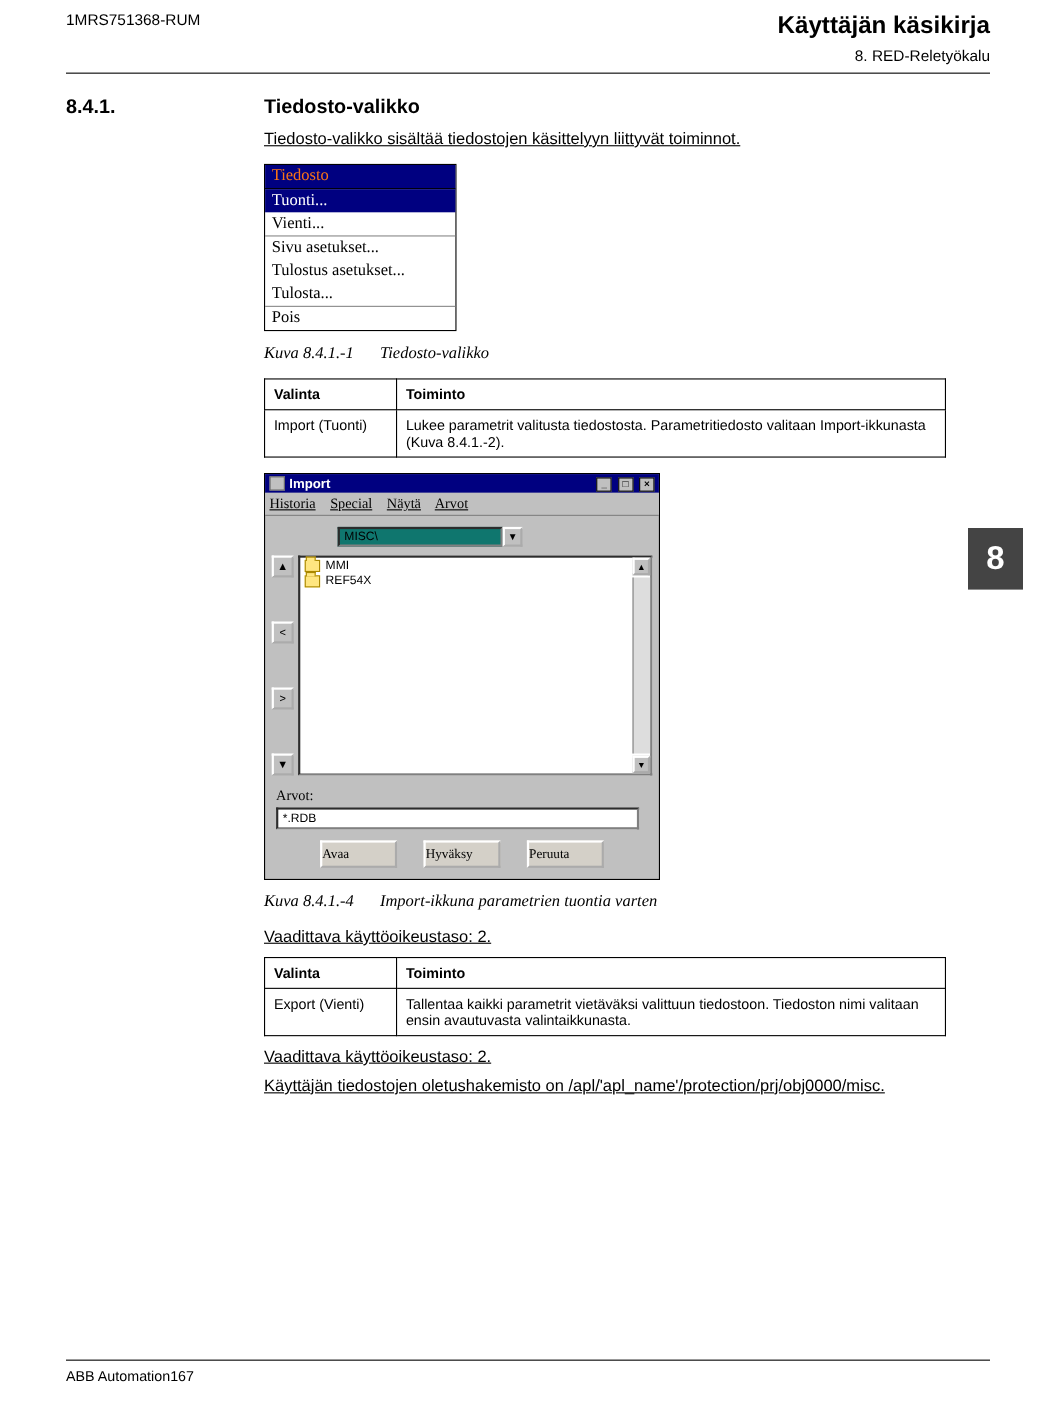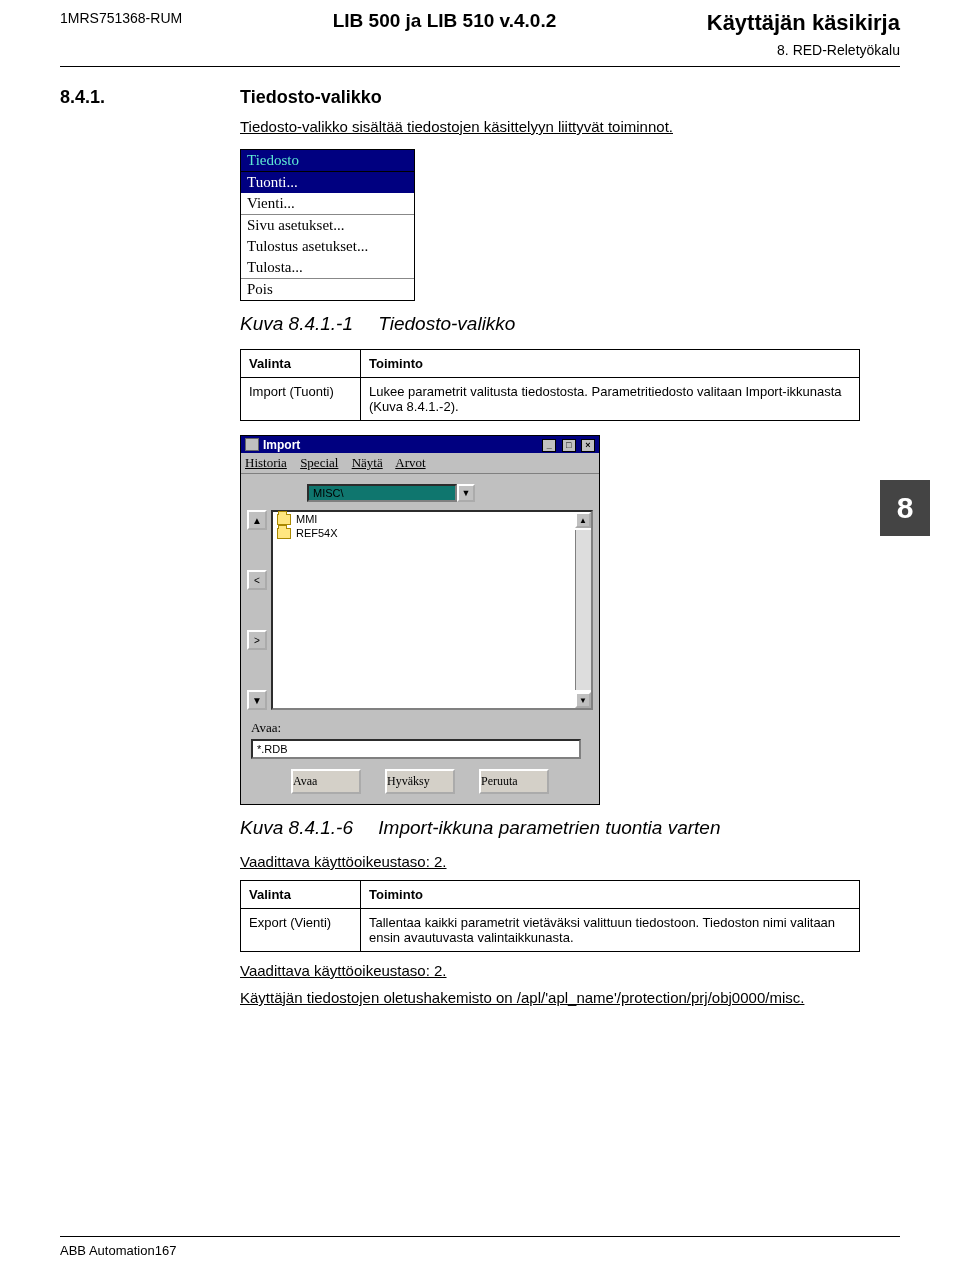--- a/index.html
+++ b/index.html
@@ -36,36 +36,36 @@
   
   .menu-widget {
     border: 1px solid #000;
     width: 175px;
     margin-top: 14px;
     font-family: "Times New Roman", serif;
     font-size: 15px;
   }
   .menu-titlebar {
     background: #000080;
-    color: #5eead4;
+    color: #f97316;
     padding: 2px 6px;
     border-bottom: 1px solid #000;
   }
   .menu-item-highlight {
     background: #000080;
     color: #fff;
     padding: 2px 6px;
   }
   .menu-item { padding: 2px 6px; }
   .menu-divider { border-top: 1px solid #888; margin: 0; }
 
   .caption {
-    font-family: Liberation Sans, sans-serif;
+    font-family: Liberation Serif, serif;
     font-style: italic;
-    font-size: 19px;
+    font-size: 15px;
     margin: 12px 0 14px 0;
   }
   .caption .cap-num { font-style: italic; margin-right: 20px; }
 
   
   table.data-table {
     border-collapse: collapse;
     width: 620px;
     font-size: 13px;
   }
@@ -220,21 +220,20 @@
     padding-top: 6px;
     display: flex; justify-content: flex-start;
     font-size: 13px;
   }
 </style>
 </head>
 <body>
 
 <div class="header-top">
   <div class="doc-id">1MRS751368-RUM</div>
-  <div class="center-title">LIB 500 ja LIB 510 v.4.0.2</div>
   <div class="right-title">Käyttäjän käsikirja</div>
 </div>
 <div class="sub-right">8. RED-Reletyökalu</div>
 <hr class="hr-line">
 
 <div class="content">
   <div class="section-row">
     <div class="section-num">8.4.1.</div>
     <div class="section-body">
       <div class="section-heading">Tiedosto-valikko</div>
@@ -308,33 +307,33 @@
                 <span class="folder-icon"></span>
                 <span>MMI</span>
               </div>
               <div class="file-item">
                 <span class="folder-icon"></span>
                 <span>REF54X</span>
               </div>
             </div>
           </div>
           <div class="open-row">
-            <div class="open-label">Avaa:</div>
+            <div class="open-label">Arvot:</div>
             <div class="open-input">*.RDB</div>
           </div>
           <div class="btn-row">
             <div class="win-btn">Avaa</div>
             <div class="win-btn">Hyväksy</div>
             <div class="win-btn">Peruuta</div>
           </div>
         </div>
       </div>
 
       <div class="caption">
-        <span class="cap-num">Kuva 8.4.1.-6</span>
+        <span class="cap-num">Kuva 8.4.1.-4</span>
         <span>Import-ikkuna parametrien tuontia varten</span>
       </div>
 
       <div class="para">Vaadittava käyttöoikeustaso: 2.</div>
 
       <table class="data-table">
         <tbody>
             <tr>
           <th class="col1">Valinta</th>
           <th>Toiminto</th>

